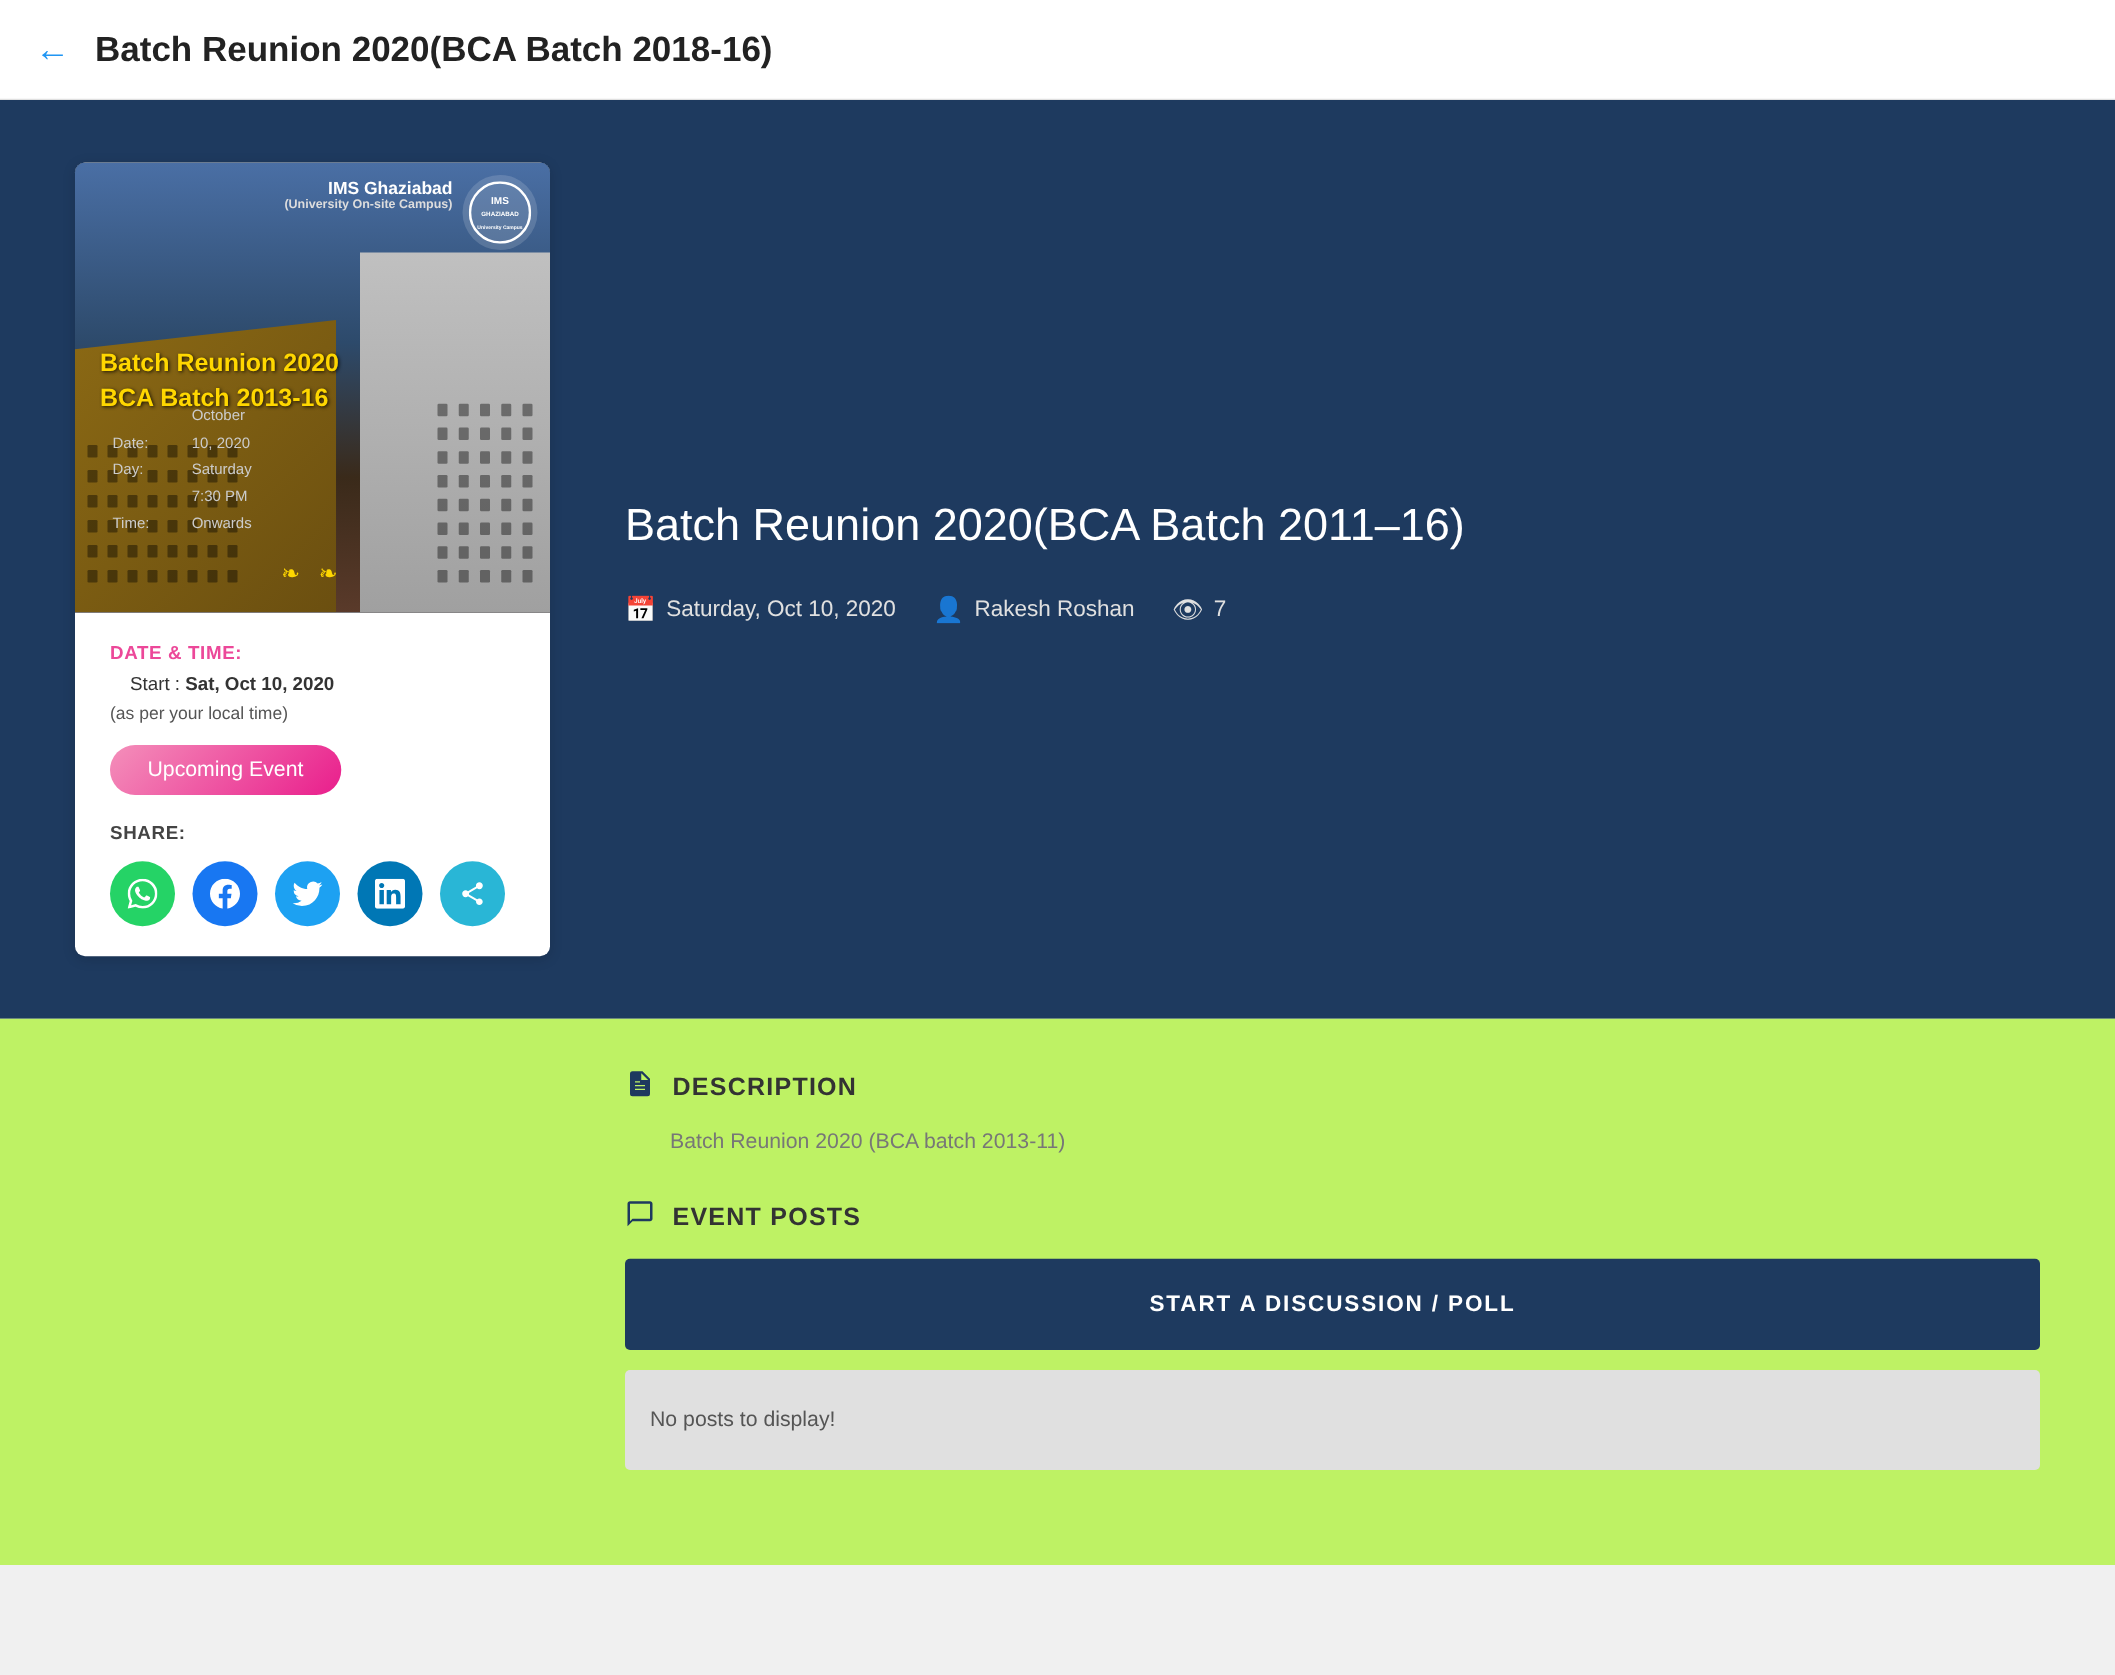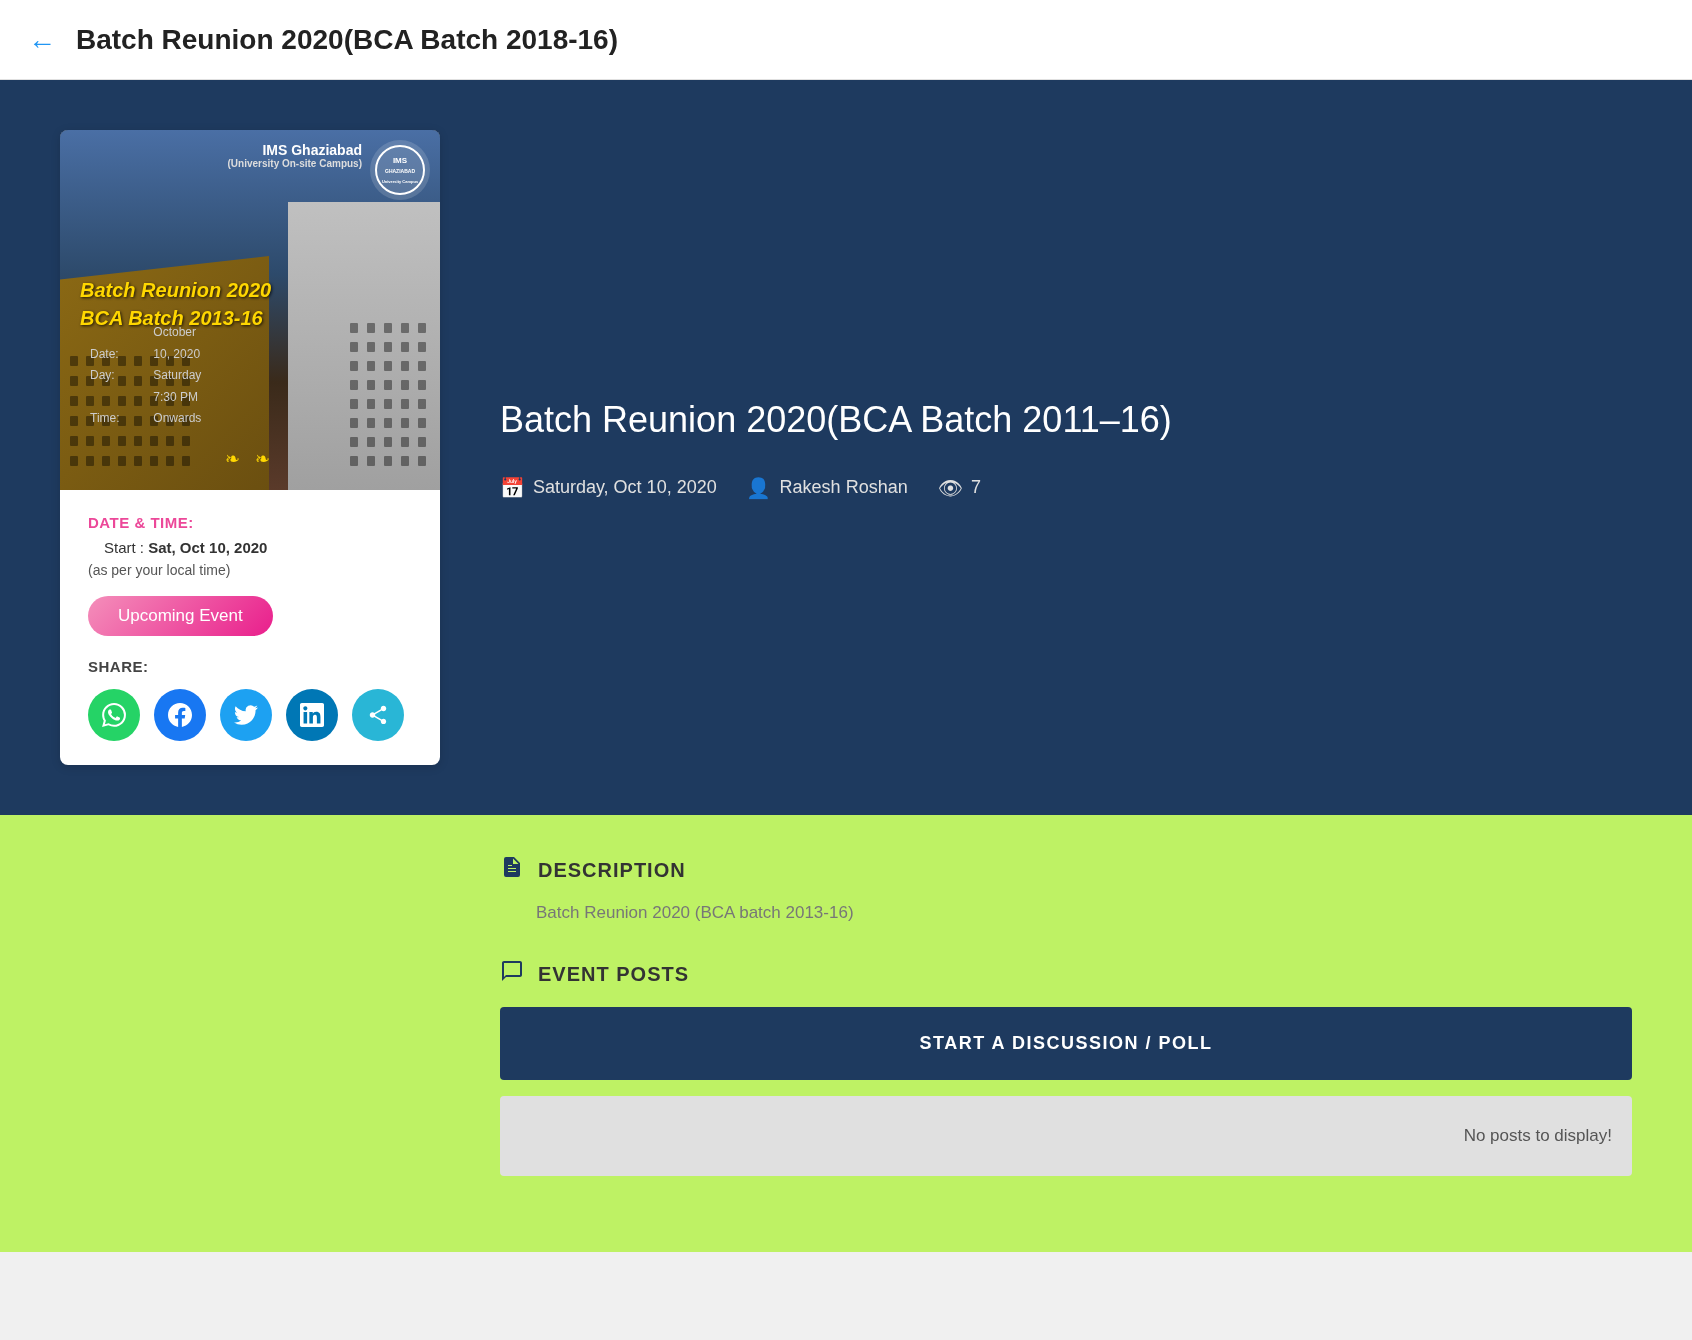--- a/index.html
+++ b/index.html
@@ -138,21 +138,20 @@
       font-weight: bold;
       text-align: right;
     }
 
     .event-text-overlay {
       position: absolute;
       left: 20px;
       top: 50%;
       transform: translateY(-60%);
       color: #FFD700;
-      font-style: italic;
       font-weight: bold;
       font-size: 20px;
       line-height: 1.4;
       text-shadow: 1px 1px 3px rgba(0,0,0,0.8);
     }
 
     .event-details-overlay {
       position: absolute;
       bottom: 60px;
       left: 30px;
@@ -342,21 +341,21 @@
       letter-spacing: 1.5px;
       text-transform: uppercase;
       cursor: pointer;
       border-radius: 4px;
       margin-bottom: 16px;
     }
 
     .no-posts {
       background: #e0e0e0;
       padding: 30px 20px;
-      text-align: right;
+      text-align: left;
       font-size: 17px;
       color: #555;
       border-radius: 4px;
     }
   </style>
 </head>
 <body>
 
 <div class="header">
   <a class="header-back" href="#">
@@ -555,21 +554,21 @@
 
       <div class="section">
         <div class="section-header">
           <span class="section-icon">
             <svg width="24" height="24" viewBox="0 0 24 24" fill="#1e3a5f">
                 <path d="M14 2H6a2 2 0 00-2 2v16a2 2 0 002 2h12a2 2 0 002-2V8l-6-6zm-1 7V3.5L18.5 9H13zM8 13h8v1H8zm0 3h8v1H8zm0-6h4v1H8z"></path>
               </svg>
           </span>
           <span class="section-title">DESCRIPTION</span>
         </div>
-        <div class="section-text">Batch Reunion 2020 (BCA batch 2013-16)</div>
+        <div class="section-text">Batch Reunion 2020 (BCA batch 2013-11)</div>
       </div>
 
       <div class="section">
         <div class="section-header">
           <span class="section-icon">
             <svg width="24" height="24" viewBox="0 0 24 24" fill="#1e3a5f">
                 <path d="M20 2H4c-1.1 0-2 .9-2 2v18l4-4h14c1.1 0 2-.9 2-2V4c0-1.1-.9-2-2-2zm0 14H6l-2 2V4h16v12z"></path>
               </svg>
           </span>
           <span class="section-title">EVENT POSTS</span>

